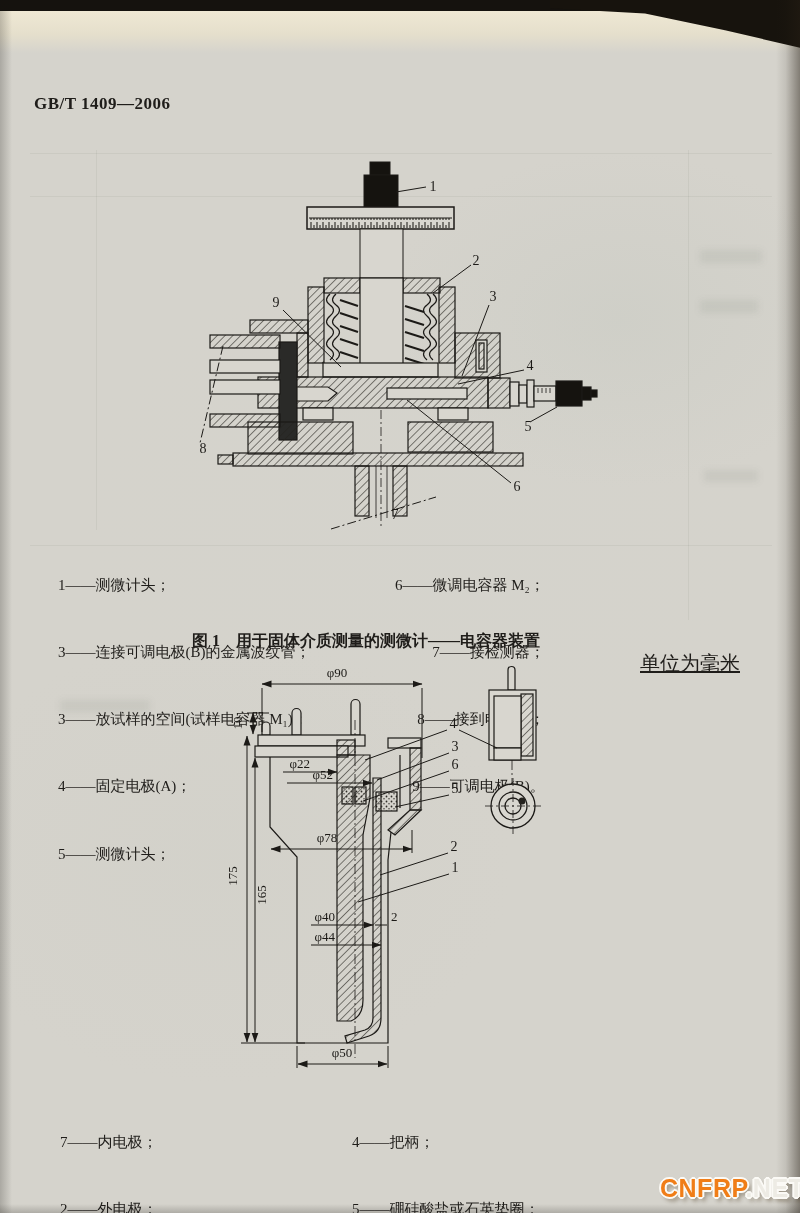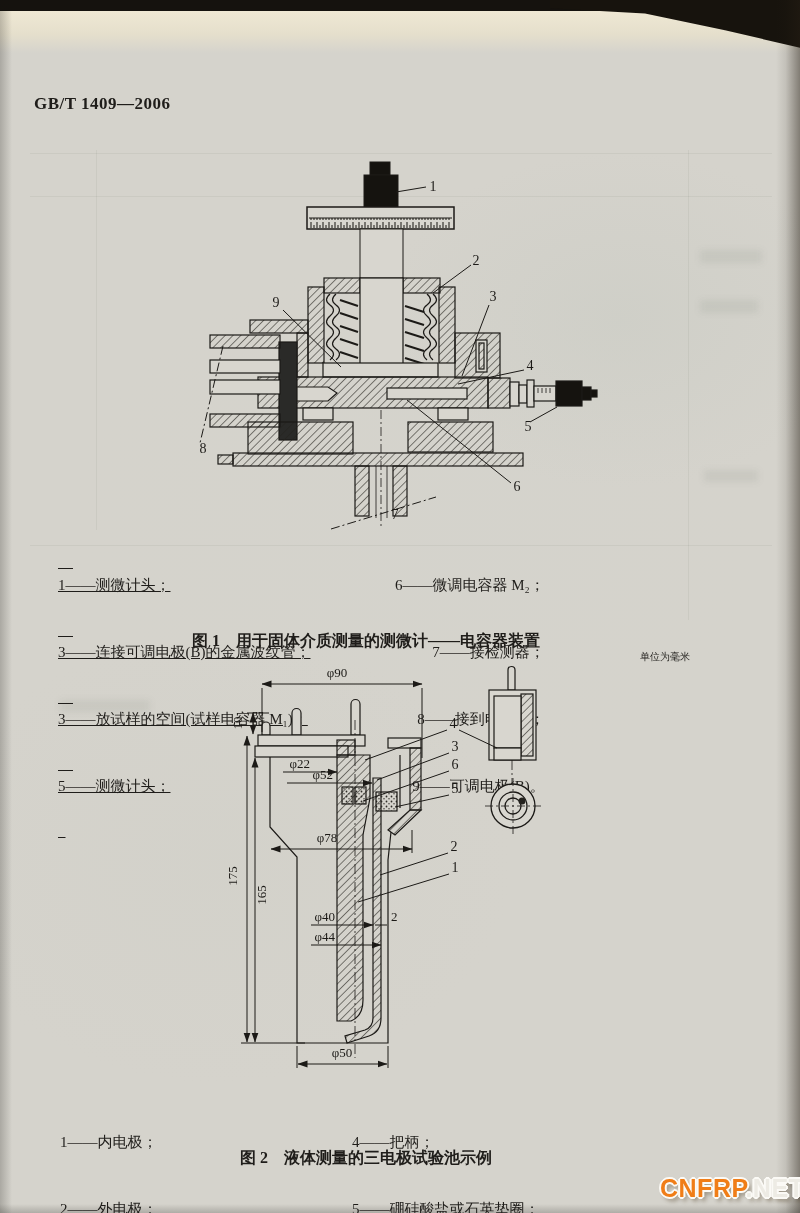--- a/index.html
+++ b/index.html
@@ -18,28 +18,28 @@
   .edge-right{position:absolute;top:0;right:0;width:24px;height:1213px;
     background:linear-gradient(to left,rgba(38,30,20,.48),rgba(38,30,20,.10) 60%,rgba(38,30,20,0));}
   .edge-left{position:absolute;top:0;left:0;width:12px;height:1213px;
     background:linear-gradient(to right,rgba(20,18,14,.22),rgba(20,18,14,0));}
   .edge-bottom{position:absolute;bottom:0;left:0;width:800px;height:9px;
     background:linear-gradient(to top,rgba(20,18,14,.20),rgba(20,18,14,0));}
   .ghost{position:absolute;background:rgba(70,85,75,.07);}
   .blob{position:absolute;background:rgba(60,80,70,.08);filter:blur(3px);}
   .std-code{position:absolute;top:94px;left:34px;font-size:17px;font-weight:bold;letter-spacing:.5px;}
   .legend{position:absolute;font-size:15px;line-height:22.4px;white-space:pre;}
-  .lf1l{top:529px;left:58px;text-decoration:underline;}
+  .lf1l{top:529px;left:58px;}
   .lf1r{top:529px;left:395px;text-align:right;}
   .lf2l{top:1086px;left:60px;}
   .lf2r{top:1086px;left:352px;}
   .caption{position:absolute;left:0;width:732px;text-align:center;font-size:16px;font-weight:bold;white-space:pre;}
   .cap1{top:631px;}
   .cap2{top:1148px;}
-  .units-note{position:absolute;top:650px;left:640px;font-size:10px;}
+  .units-note{position:absolute;top:650px;left:640px;font-size:20px;text-decoration:underline;}
   .figsvg{position:absolute;}
   .fig1{top:160px;left:190px;}
   .fig2{top:660px;left:225px;}
   .watermark{position:absolute;top:1174px;left:660px;font-family:"Liberation Sans","DejaVu Sans",sans-serif;
     font-size:25px;font-weight:800;letter-spacing:.5px;white-space:nowrap;}
   .watermark span{text-shadow:-2px 0 0 #fbfaf6,2px 0 0 #fbfaf6,0 -2px 0 #fbfaf6,0 2px 0 #fbfaf6,
     -1px -1px 0 #fbfaf6,1px 1px 0 #fbfaf6,-1px 1px 0 #fbfaf6,1px -1px 0 #fbfaf6,3px 4px 4px rgba(60,40,10,.45);}
   .wm-orange{color:#f07d17;}
   .wm-white{color:#edebe4;}
   svg text{font-family:"Liberation Serif","DejaVu Serif",serif;fill:#1c1a17;}
@@ -176,20 +176,21 @@
       <text x="205" y="359">7</text>
       <text x="13" y="293">8</text>
       <text x="86" y="147">9</text>
     </g>
   </svg>
 
   <div class="legend lf1l">
     <div>1——测微计头；</div>
     <div>3——连接可调电极(B)的金属波纹管；</div>
     <div>3——放试样的空间(试样电容器 M₁)；</div>
+    <div>4——固定电极(A)；</div>
     <div>5——测微计头；</div>
   </div>
   <div class="legend lf1r">
     <div>6——微调电容器 M₂；</div>
     <div>7——接检测器；</div>
     <div>8——接到电路上；</div>
     <div>9——可调电极(B)。</div>
   </div>
   <div class="caption cap1">图 1　用于固体介质测量的测微计——电容器装置</div>
   <div class="units-note">单位为毫米</div>
@@ -295,26 +296,25 @@
       <text x="228" y="68">4</text>
       <text x="230" y="91">3</text>
       <text x="230" y="109">6</text>
       <text x="230" y="133">5</text>
       <text x="229" y="191">2</text>
       <text x="230" y="212">1</text>
     </g>
   </svg>
 
   <div class="legend lf2l">
-    <div>1——内电极；</div>
+    <div>7——内电极；</div>
     <div>2——外电极；</div>
     
   </div>
   <div class="legend lf2r">
     <div>4——把柄；</div>
     <div>5——硼硅酸盐或石英垫圈；</div>
     
   </div>
-  <div class="caption cap2">图 2　液体测量的三电极试验池示例</div>
 
   <div class="watermark"><span class="wm-orange">CNFRP</span><span class="wm-white">.NET</span></div>
 
 </div>
 
 </body></html>

